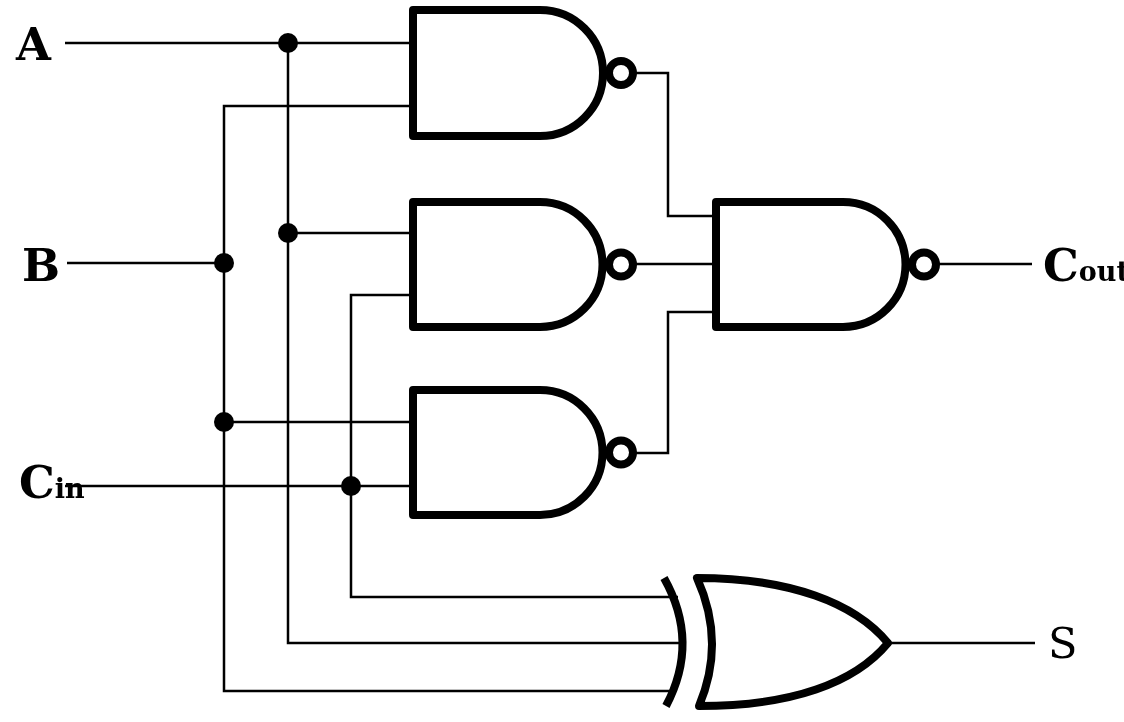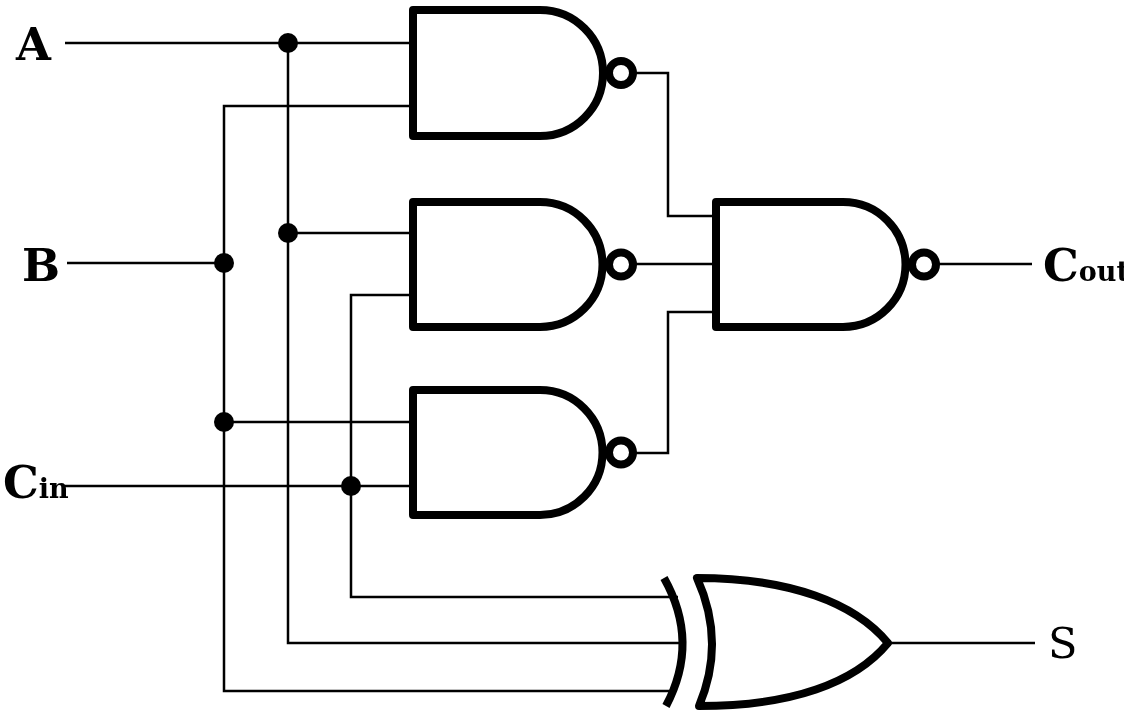--- a/index.html
+++ b/index.html
@@ -75,19 +75,19 @@
       <circle cx="224" cy="263" r="10"></circle>
       <circle cx="224" cy="422" r="10"></circle>
       <circle cx="351" cy="486" r="10"></circle>
     </g>
   </svg>
 
   <div class="label" style="left:16px; top:22px;">A</div>
 
   <div class="label" style="left:22px; top:243px;">B</div>
 
-  <div class="label" style="left:3px; top:460px;text-align:center;"><span>C</span><span class="sub">in</span></div>
+  <div class="label" style="left:19px; top:460px;text-align:center;"><span>C</span><span class="sub">in</span></div>
 
   <div class="label" style="left:1043px; top:243px;"><span>C</span><span class="sub">out</span></div>
 
   <div class="label label-s" style="left:1048px; top:622px;">S</div>
 
 </div>
 
 </body></html>

